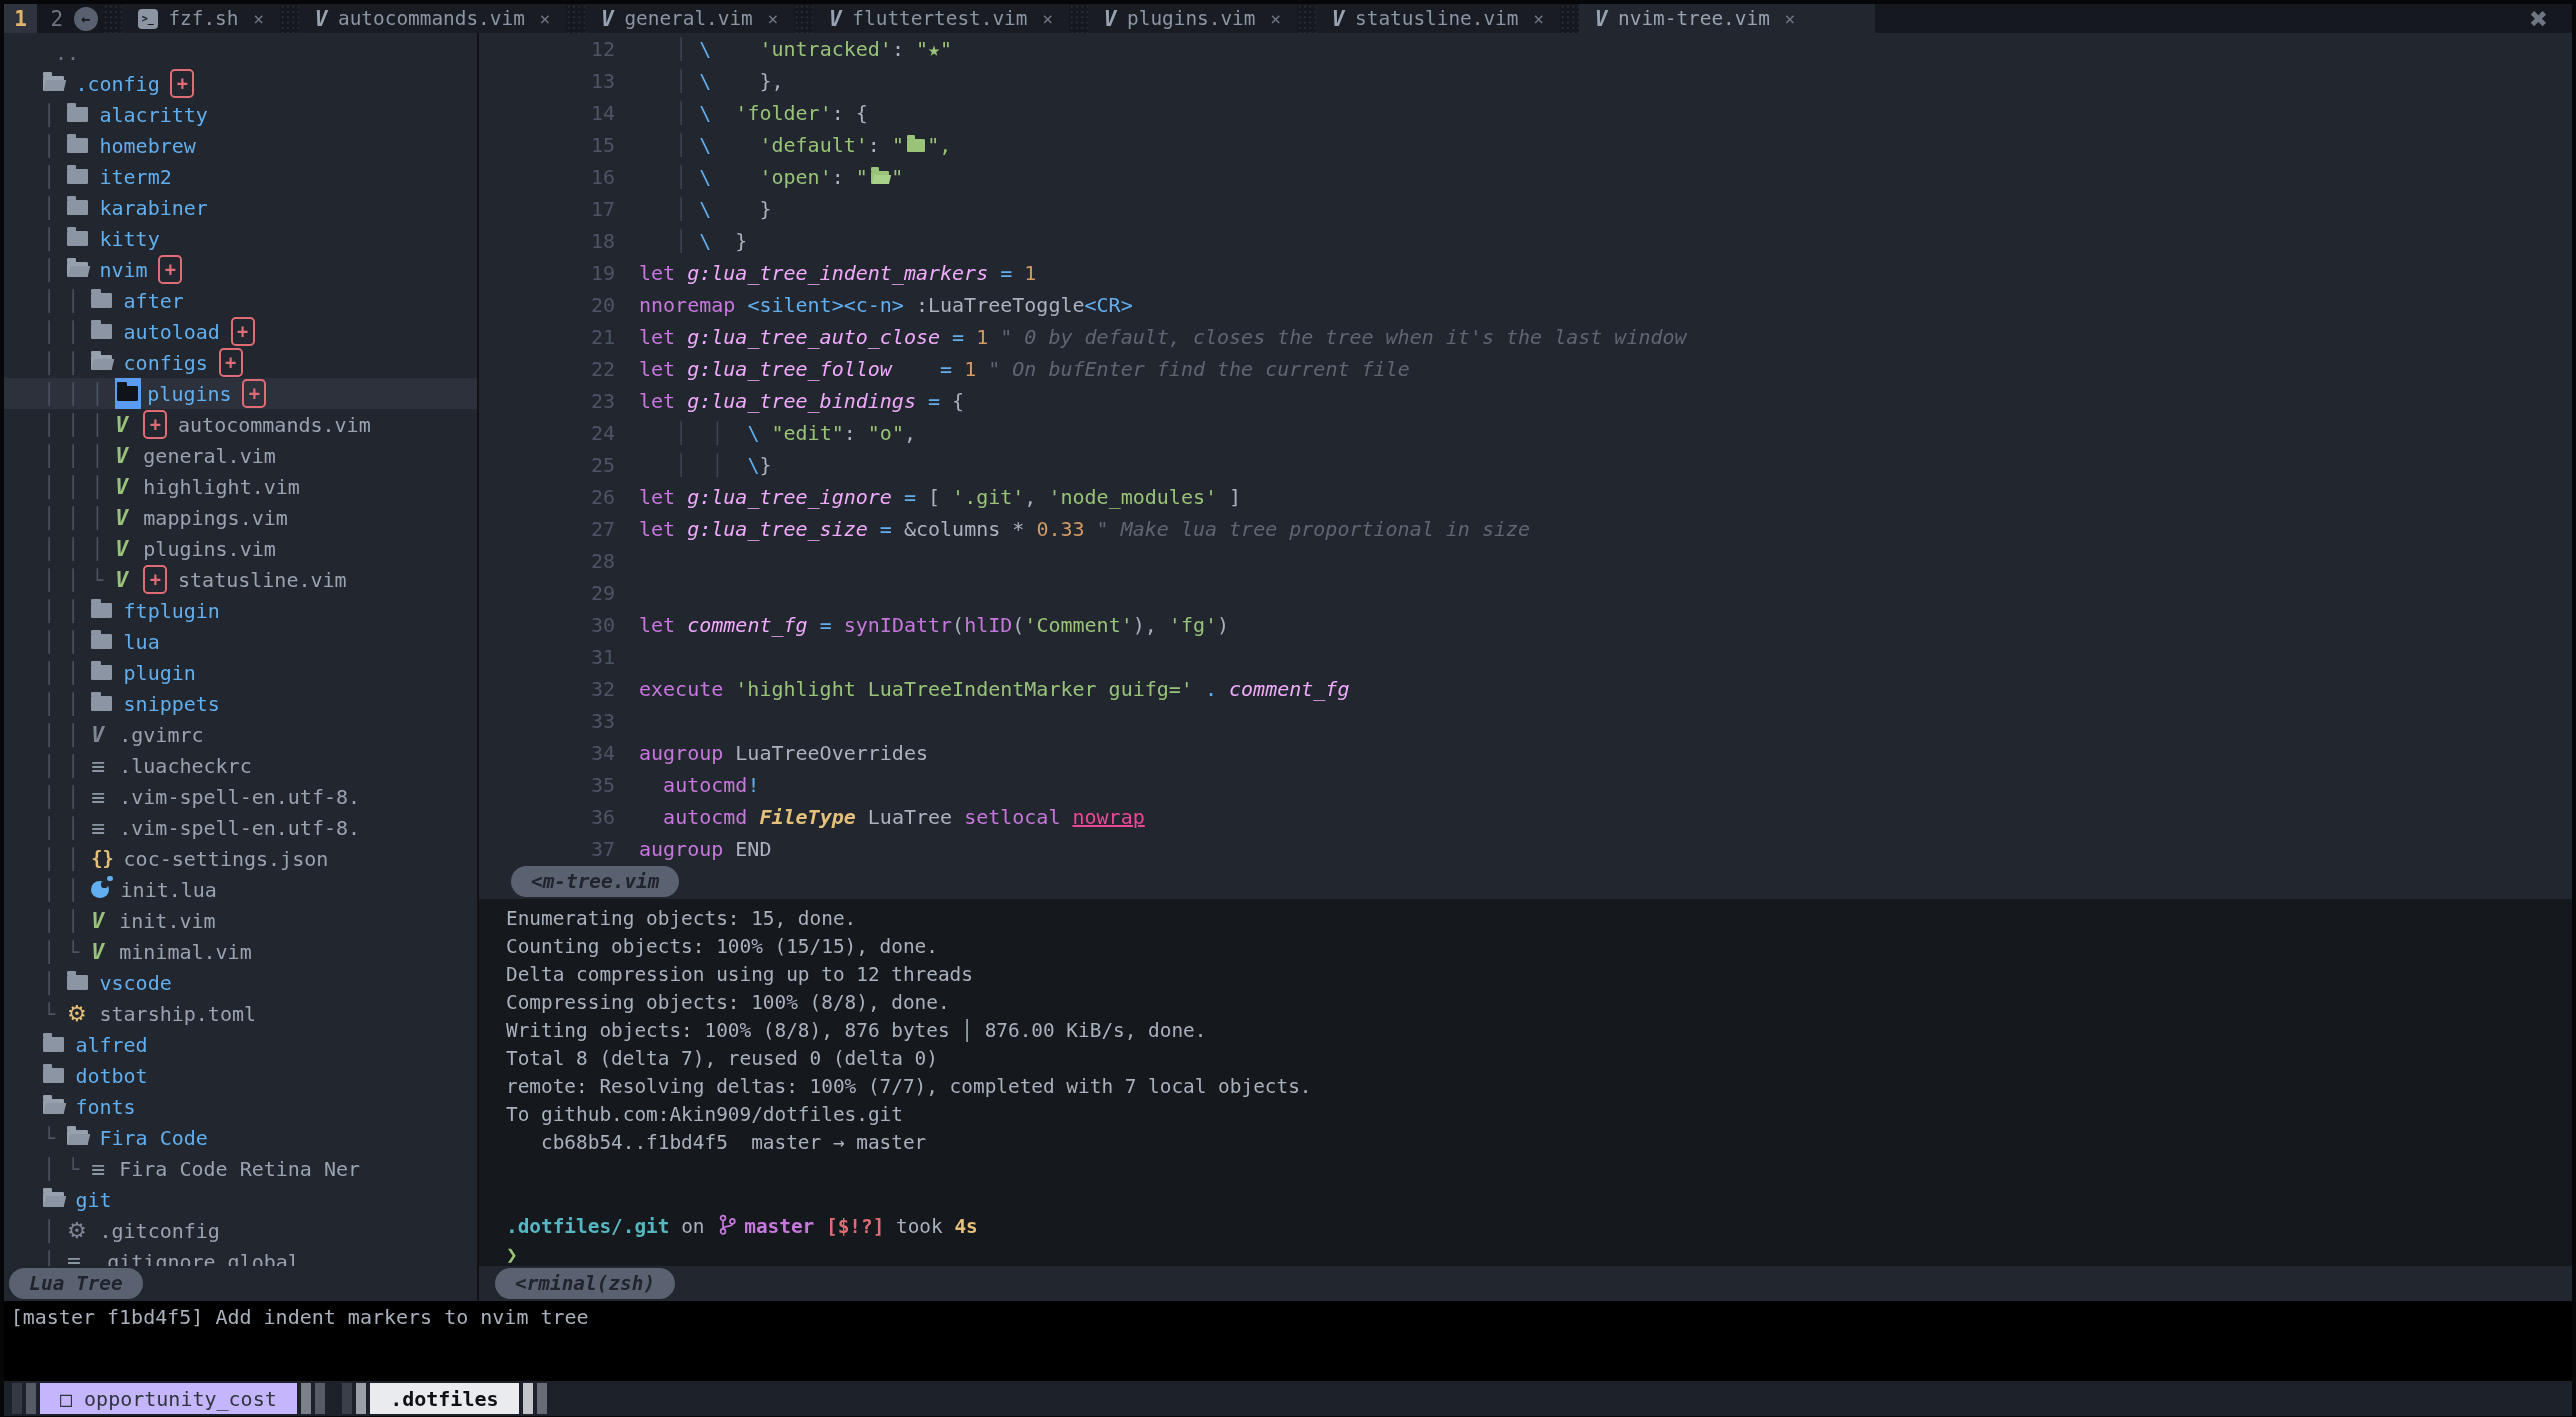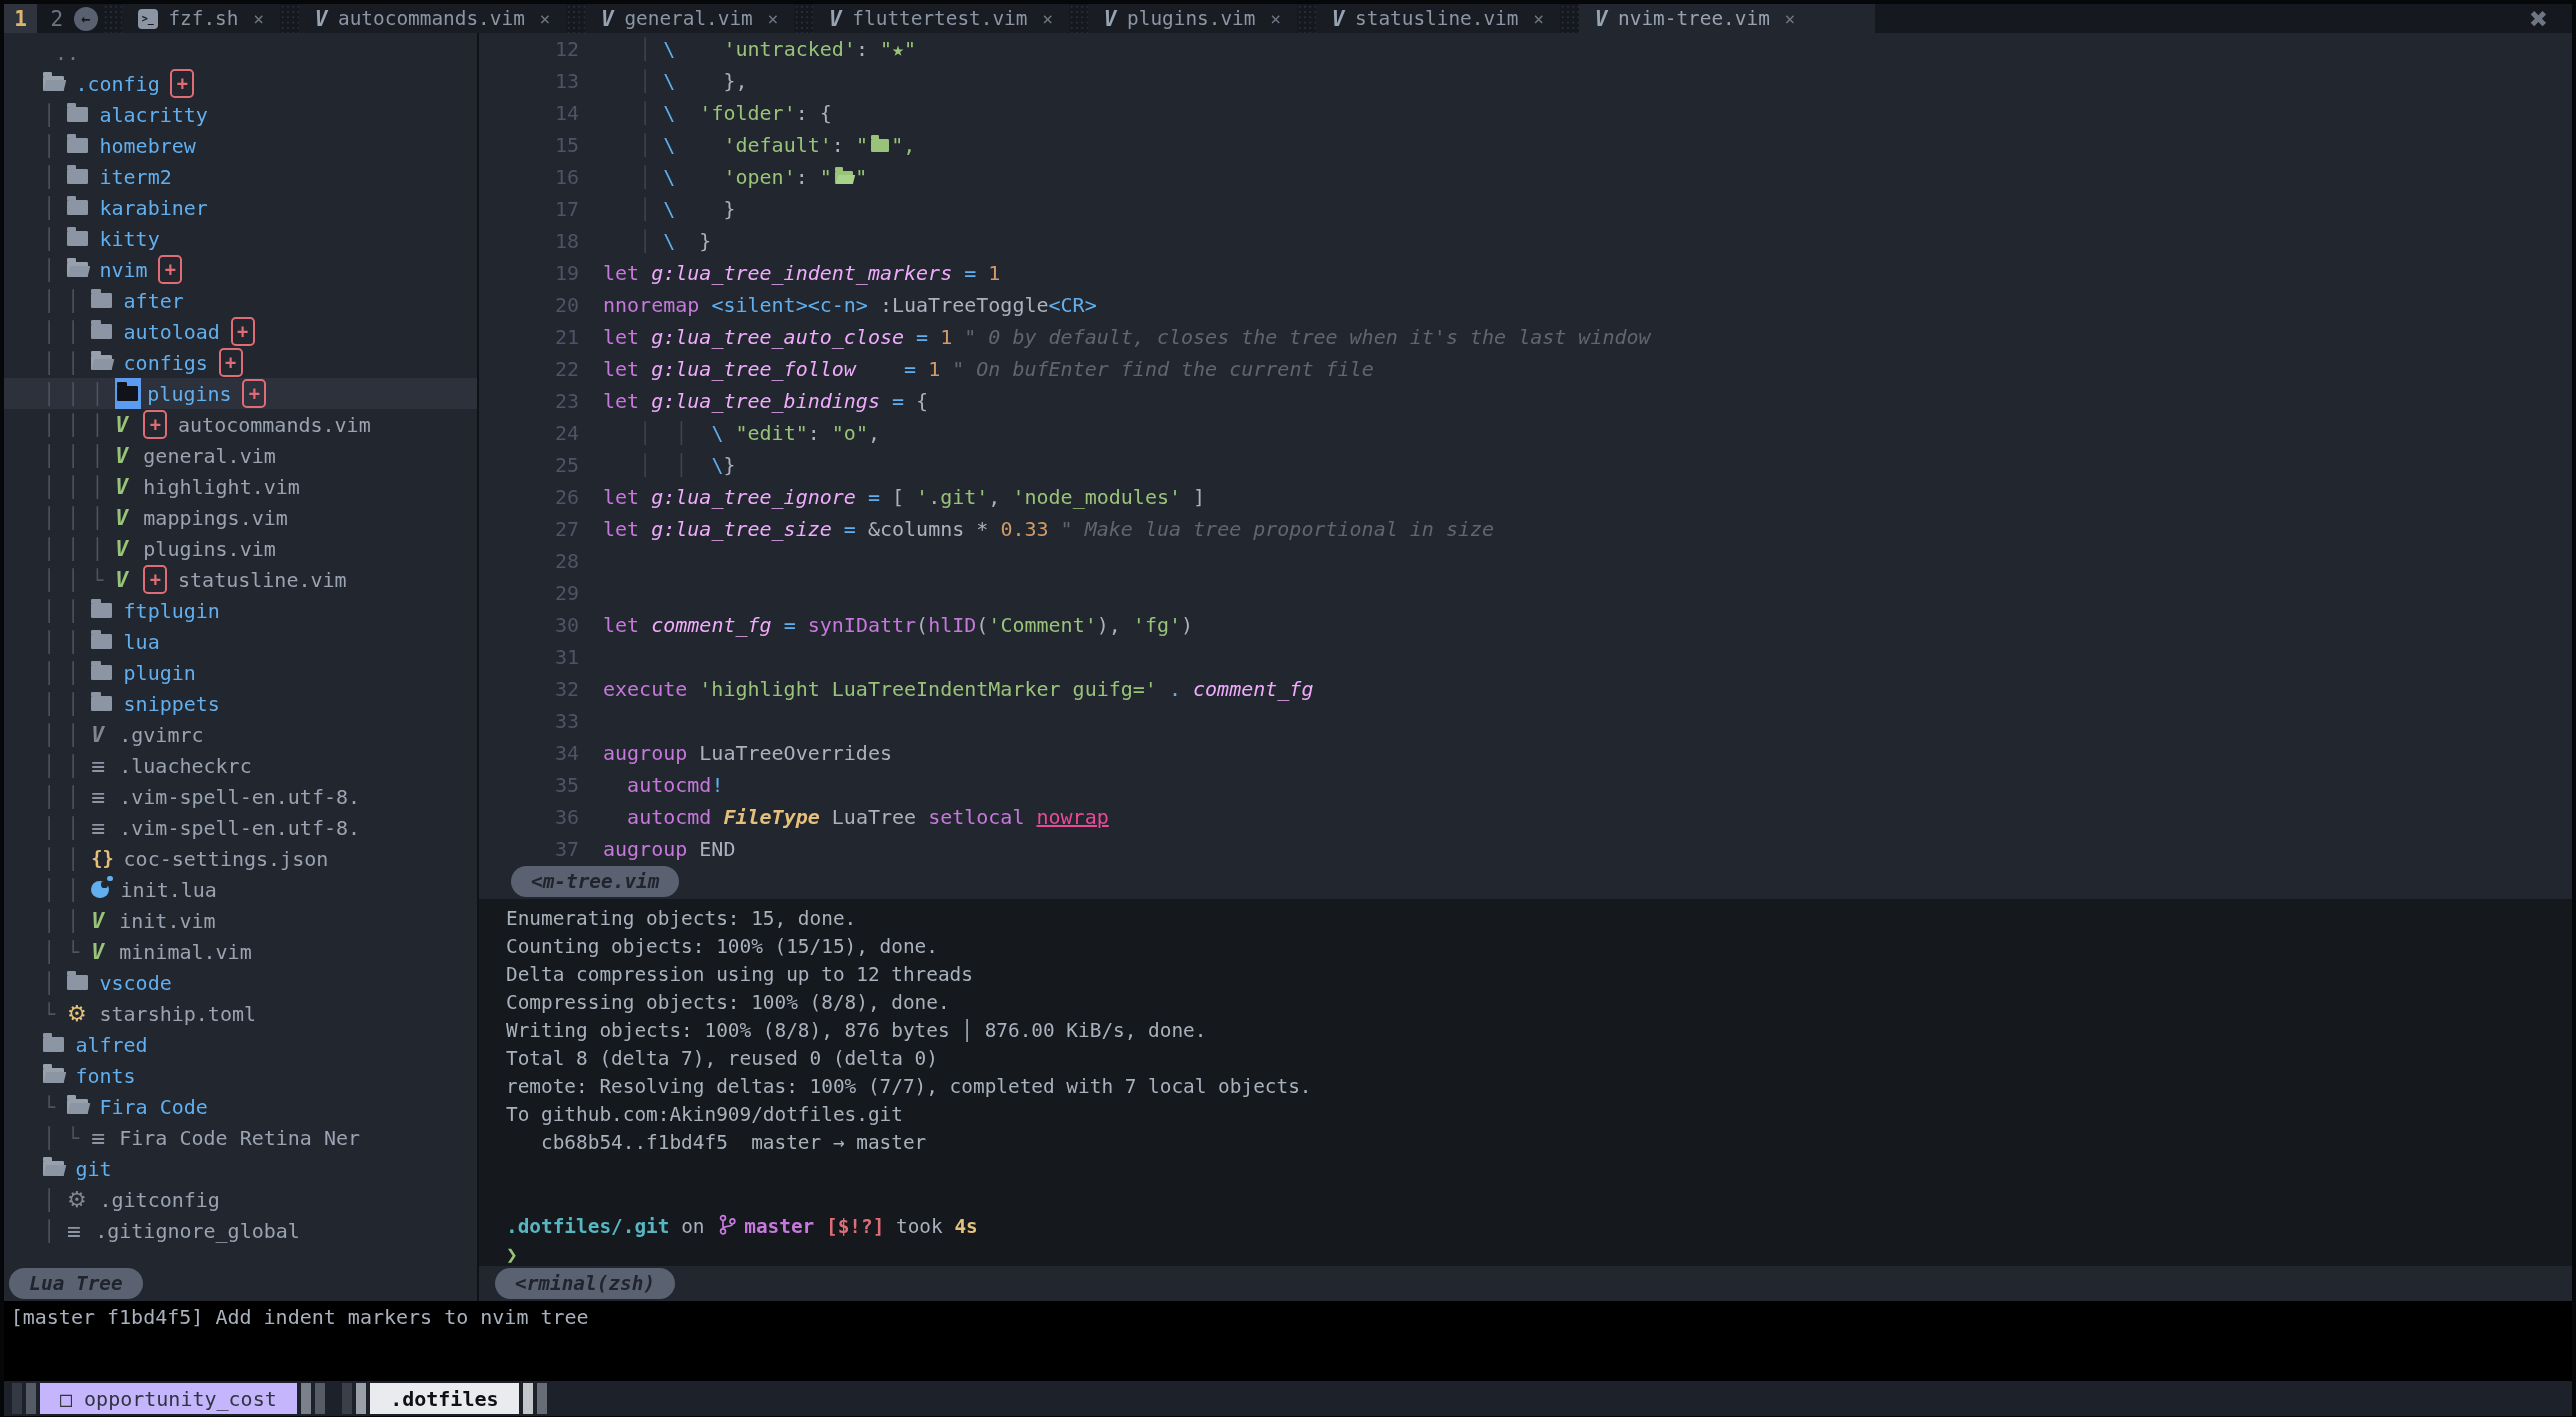--- a/index.html
+++ b/index.html
@@ -59,21 +59,21 @@
          display:inline-block;margin-right:12px;flex:none;}
   .luaic::before{content:"";position:absolute;width:6.7px;height:6.7px;border-radius:50%;background:#22262e;right:0.7px;top:0.7px;}
   .luaic::after{content:"";position:absolute;width:5.3px;height:5.3px;border-radius:50%;background:#61afef;right:-4px;top:-4.7px;}
 
   .vsep{width:2px;background:#0f1116;}
 
   
   .rightcol{flex:1;display:flex;flex-direction:column;background:#22262e;min-width:0;}
   .editor{height:834px;overflow:hidden;}
   .codeline{display:flex;height:32px;line-height:32px;font-size:20px;white-space:pre;}
-  .ln{width:100px;text-align:right;color:#4c5466;flex:none;padding-right:0;}
+  .ln{width:100px;text-align:right;color:#4c5466;flex:none;padding-right:0;margin-left:36px;}
   .code{margin-left:24px;}
   .tg{color:#3e4450;} .te{color:#61afef;} .ts{color:#98c379;} .tp{color:#abb2bf;}
   .tk{color:#c678dd;} .tv{color:#f0abfc;font-style:italic;} .tn{color:#d19a66;}
   .tc{color:#5f6672;font-style:italic;}
   .tt{color:#e5c07b;font-style:italic;font-weight:bold;} .to{color:#ec4899;text-decoration:underline;}
   .ficode{display:inline-block;width:18px;height:13.4px;background:#98c379;border-radius:1.3px;
           position:relative;margin:0 2.7px;}
   .ficode::before{content:"";position:absolute;top:-3.3px;left:0;width:8px;height:3.3px;background:inherit;
           border-radius:1.3px 1.3px 0 0;}
   .ficode.open::after{content:"";position:absolute;left:2px;top:4px;width:17.4px;height:9.4px;
@@ -159,20 +159,21 @@
           <div class="row"><span class="pre">│ │ </span><span class="linesic">≡</span><span class="lbl-file">.luacheckrc</span></div>
           <div class="row"><span class="pre">│ │ </span><span class="linesic">≡</span><span class="lbl-file">.vim-spell-en.utf-8.</span></div>
           <div class="row"><span class="pre">│ │ </span><span class="linesic">≡</span><span class="lbl-file">.vim-spell-en.utf-8.</span></div>
           <div class="row"><span class="pre">│ │ </span><span class="bracesic">{}</span><span class="lbl-file">coc-settings.json</span></div>
           <div class="row"><span class="pre">│ │ </span><span class="luaic"></span><span class="lbl-file">init.lua</span></div>
           <div class="row"><span class="pre">│ │ </span><span class="vicon">V</span><span class="lbl-file">init.vim</span></div>
           <div class="row"><span class="pre">│ └ </span><span class="vicon">V</span><span class="lbl-file">minimal.vim</span></div>
           <div class="row"><span class="pre">│ </span><span class="fic"></span><span class="lbl-dir">vscode</span></div>
           <div class="row"><span class="pre">└ </span><span class="gearic y">⚙</span><span class="lbl-file">starship.toml</span></div>
           <div class="row"><span class="pre"></span><span class="fic"></span><span class="lbl-dir">alfred</span></div>
+          <div class="row"><span class="pre"></span><span class="fic"></span><span class="lbl-dir">dotbot</span></div>
           <div class="row"><span class="pre"></span><span class="fic open"></span><span class="lbl-dir">fonts</span></div>
           <div class="row"><span class="pre">└ </span><span class="fic open"></span><span class="lbl-dir">Fira Code</span></div>
           <div class="row"><span class="pre">│ └ </span><span class="linesic">≡</span><span class="lbl-file">Fira Code Retina Ner</span></div>
           <div class="row"><span class="pre"></span><span class="fic open"></span><span class="lbl-dir">git</span></div>
           <div class="row"><span class="pre">│ </span><span class="gearic g">⚙</span><span class="lbl-file">.gitconfig</span></div>
           <div class="row"><span class="pre">│ </span><span class="linesic">≡</span><span class="lbl-file">.gitignore_global</span></div>
         </div>
       <div class="tstatus">
         <span class="pill">Lua Tree</span>
       </div>

